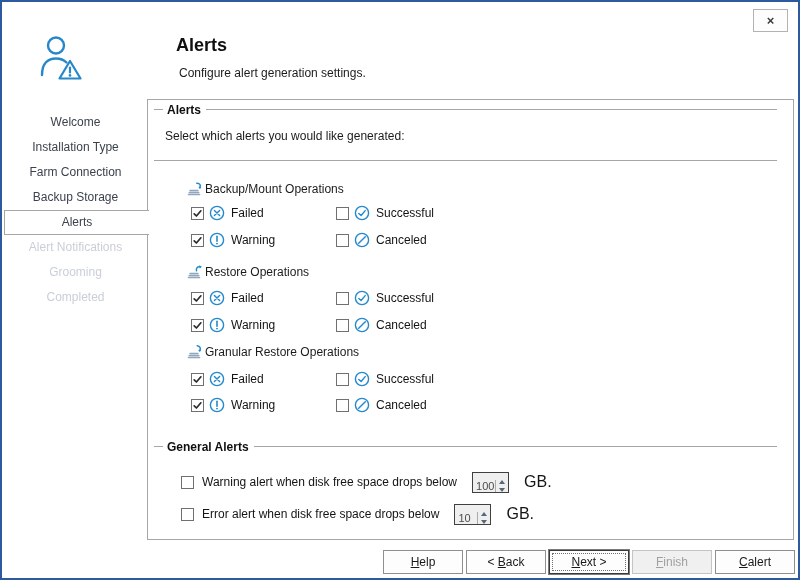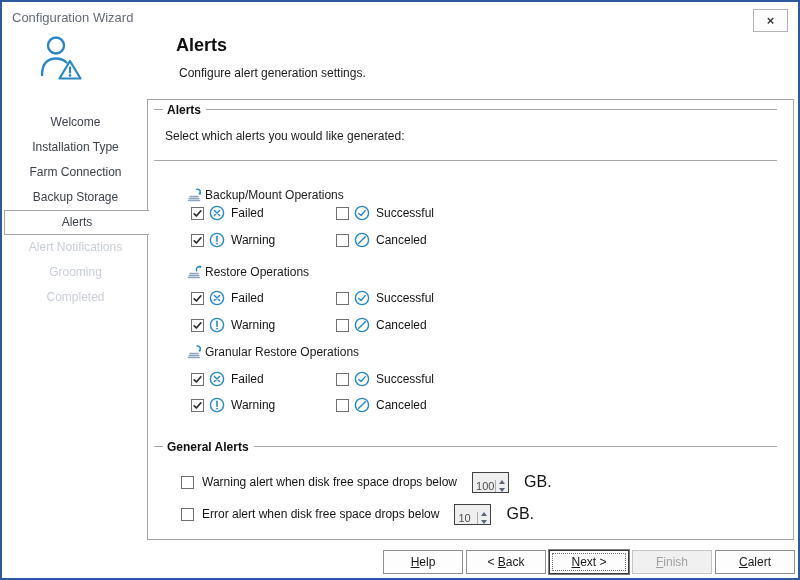--- a/index.html
+++ b/index.html
@@ -130,23 +130,20 @@
     <symbol id="sym-op-granular" viewBox="0 0 17 16">
       <path d="M4 9.5h8M3.2 11.5h9.6M2.4 13.5h11.2" stroke="#8fa6bf" stroke-width="1.4" fill="none" stroke-linecap="round"></path>
       <path d="M11.2 1.8c2.8.3 3.8 2.4 2.6 4.8" stroke="#2389cc" stroke-width="1.5" fill="none" stroke-linecap="round"></path>
       <path d="M12.1 5.9 L13.9 7.9 L15.1 5.5 Z" fill="#2389cc"></path>
     </symbol>
   </defs>
 </svg>
 
 <div class="window">
 
-  <div class="titlebar">
-    <span class="titlebar-text">Configuration Wizard</span>
-  </div>
   <div class="close-btn">
     <span>×</span>
   </div>
 
   <svg class="header-icon" width="48" height="52" viewBox="0 0 48 52">
     <circle cx="20" cy="13.5" r="8" fill="none" stroke="#2787c8" stroke-width="2.4"></circle>
     <path d="M6 43 C6 30.5 12.5 26.5 20 26.5 C24.5 26.5 28 28 30.5 30.5" fill="none" stroke="#2787c8" stroke-width="2.4" stroke-linecap="round"></path>
     <path d="M34 29 L44.5 46.5 L23.5 46.5 Z" fill="#fff" stroke="#2787c8" stroke-width="2.2" stroke-linejoin="round"></path>
     <path d="M34 35.5 L34 40.5" stroke="#2787c8" stroke-width="2.2" stroke-linecap="round"></path>
     <circle cx="34" cy="43.4" r="1.3" fill="#2787c8"></circle>
@@ -172,21 +169,21 @@
       <span class="line"></span>
     </div>
 
     <div class="desc-text">Select which alerts you would like generated:</div>
 
     <div class="legend" style="top:53px">
       <span class="dash"></span>
       <span class="line"></span>
     </div>
 
-    <div class="op-header" style="top:86px">
+    <div class="op-header" style="top:80px">
       <svg class="op-icon">
           <use href="#sym-op-backup"></use>
         </svg>
       <span class="op-title">Backup/Mount Operations</span>
     </div>
     <div class="check-item checked" style="top:104px;left:43px">
       <span class="checkbox">
           <svg class="check">
             <use href="#sym-check"></use>
           </svg>

